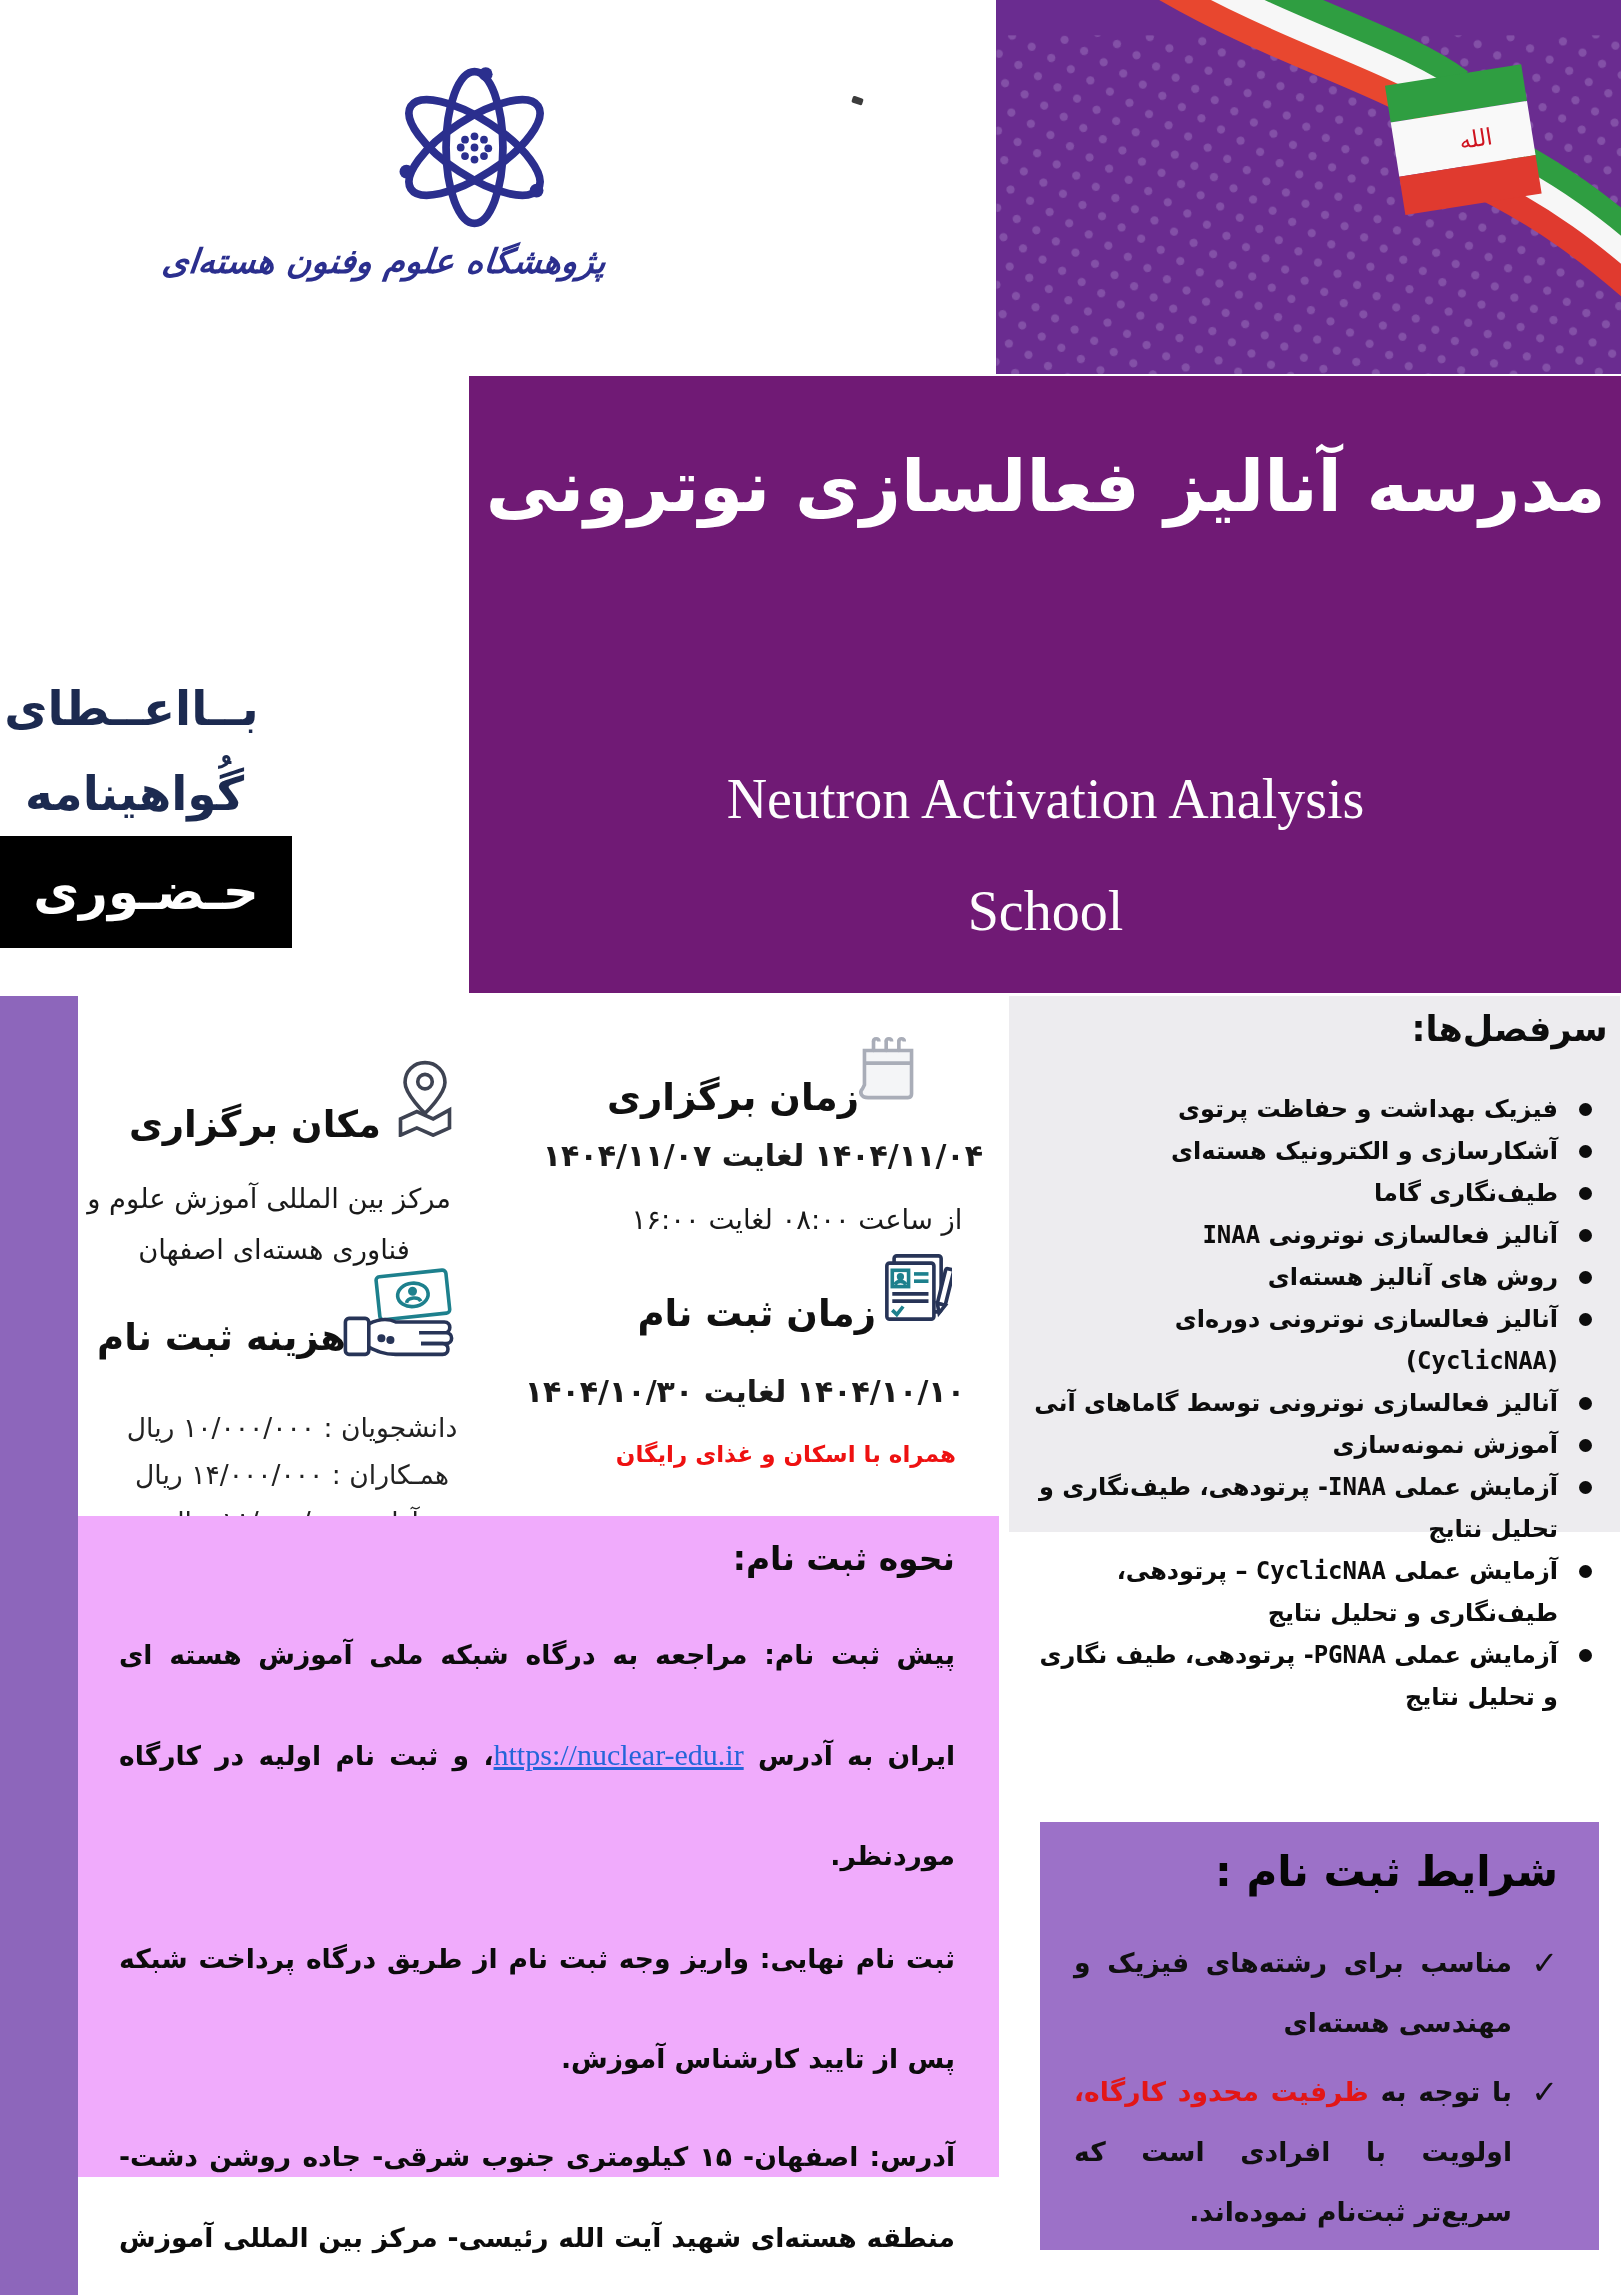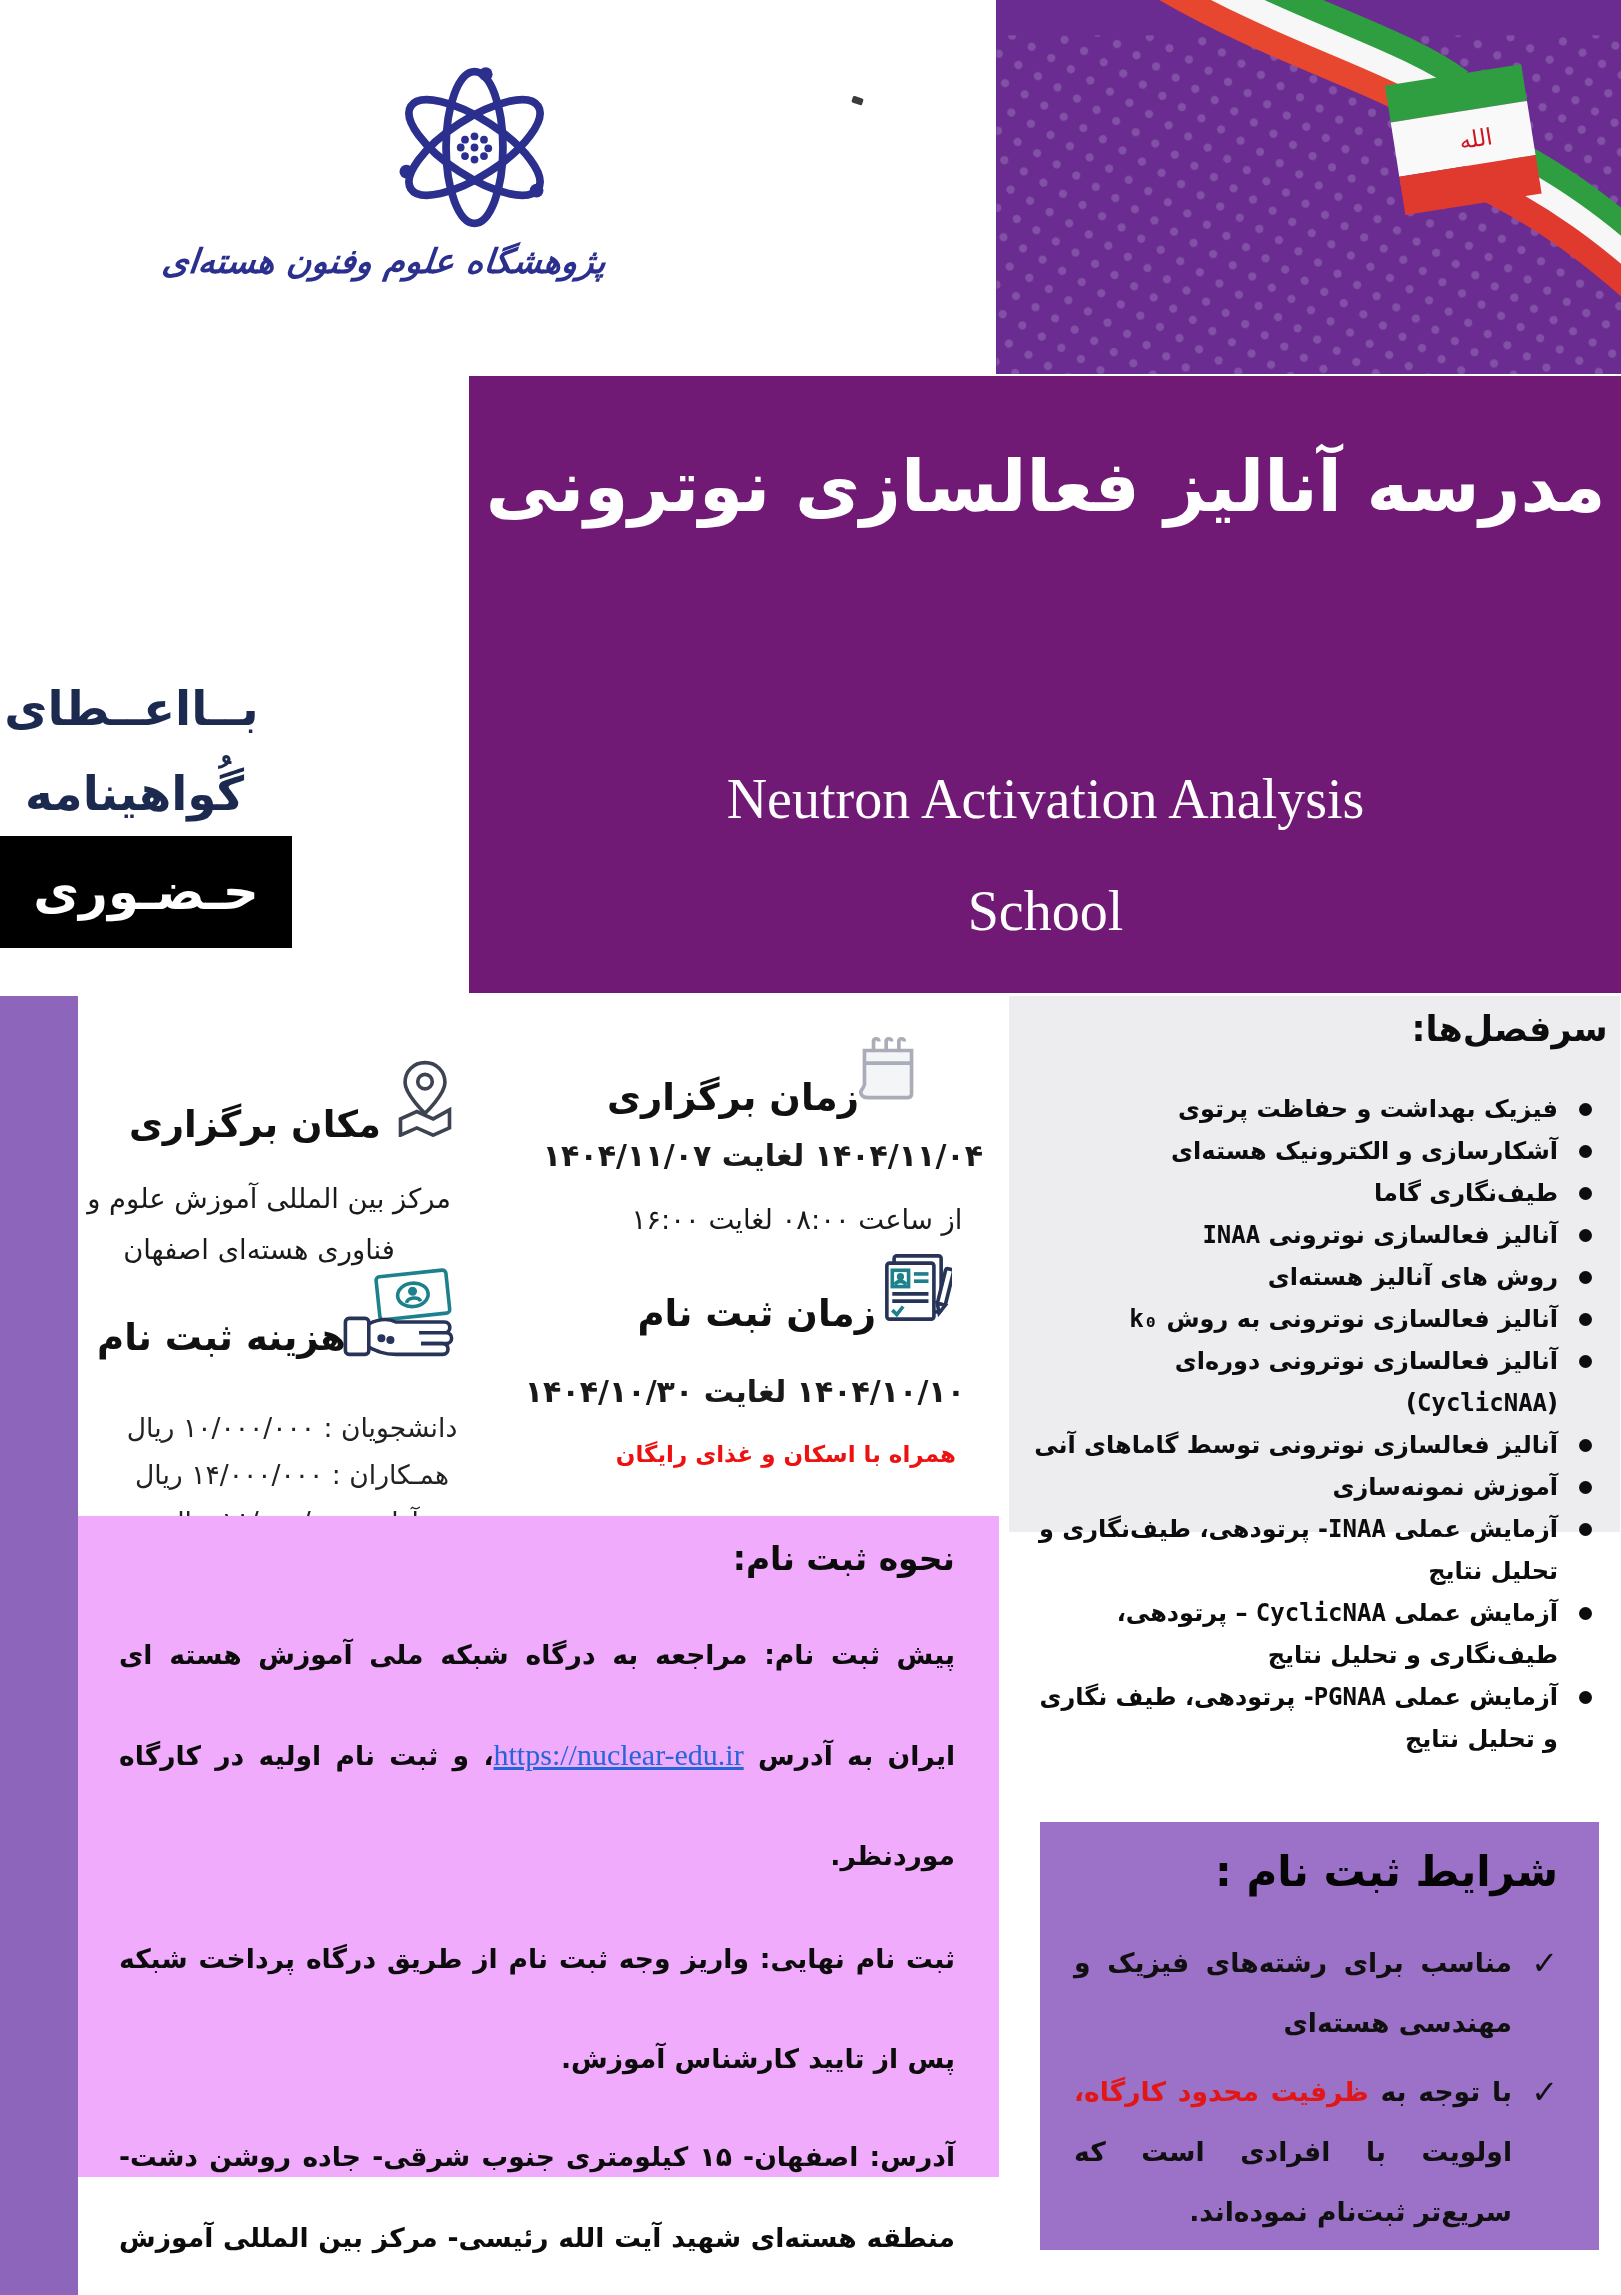--- a/index.html
+++ b/index.html
@@ -157,21 +157,21 @@
 
   <svg class="icon" style="left:395px;top:1059px;width:60px;height:78px;" viewBox="0 0 66 86">
     <g stroke="#3e4352" stroke-width="4" fill="#ffffff">
       <path d="M6,66 L24,58 L42,66 L60,56 L60,76 L42,84 L24,76 L6,84 Z" fill="none"></path>
       <path d="M33,4 C20,4 11,14 11,26 C11,39 33,60 33,60 C33,60 55,39 55,26 C55,14 46,4 33,4 Z"></path>
       <circle cx="33" cy="25" r="8"></circle>
     </g>
   </svg>
   <div class="sec-heading" style="left:186px;top:1103px;width:195px;">مکان برگزاری</div>
   <div class="info-line" style="left:97px;top:1183px;width:354px;">مرکز بین المللی آموزش علوم و</div>
-  <div class="info-line" style="left:82px;top:1234px;width:354px;">فناوری هسته‌ای اصفهان</div>
+  <div class="info-line" style="left:97px;top:1234px;width:354px;">فناوری هسته‌ای اصفهان</div>
 
   <svg class="icon" style="left:340px;top:1268px;width:117px;height:99px;" viewBox="0 0 130 110">
     <g transform="rotate(-6 80 30)">
       <rect x="42" y="6" width="78" height="48" rx="4" fill="#ffffff" stroke="#1d808d" stroke-width="4"></rect>
       <ellipse cx="81" cy="30" rx="17" ry="13" fill="none" stroke="#1d808d" stroke-width="4"></ellipse>
       <circle cx="81" cy="26" r="5" fill="#1d808d"></circle>
       <path d="M73,38 C75,32 87,32 89,38" fill="none" stroke="#1d808d" stroke-width="4"></path>
     </g>
     <g stroke="#273457" stroke-width="4" fill="#ffffff">
       <rect x="6" y="56" width="26" height="40" rx="4"></rect>
@@ -225,21 +225,20 @@
 
   <div class="topics-bg"></div>
   <div class="topics">
     <div class="topics-heading">سرفصل‌ها:</div>
     <ul class="topics-list" id="topics-list">
         <li>فیزیک بهداشت و حفاظت پرتوی</li>
         <li>آشکارسازی و الکترونیک هسته‌ای</li>
         <li>طیف‌نگاری گاما</li>
         <li>آنالیز فعالسازی نوترونی <span class="lat">INAA</span></li>
         <li>روش های آنالیز هسته‌ای</li>
-        <li>آنالیز فعالسازی نوترونی به روش <span class="lat">k₀</span></li>
         <li>آنالیز فعالسازی نوترونی دوره‌ای (<span class="lat">CyclicNAA</span>)</li>
         <li>آنالیز فعالسازی نوترونی توسط گاماهای آنی</li>
         <li>آموزش نمونه‌سازی</li>
         <li>آزمایش عملی <span class="lat">INAA</span>- پرتودهی، طیف‌نگاری و تحلیل نتایج</li>
         <li>آزمایش عملی <span class="lat">CyclicNAA</span> – پرتودهی، طیف‌نگاری و تحلیل نتایج</li>
         <li>آزمایش عملی <span class="lat">PGNAA</span>- پرتودهی، طیف نگاری و تحلیل نتایج</li>
       </ul>
   </div>
 
   <div class="howto">

